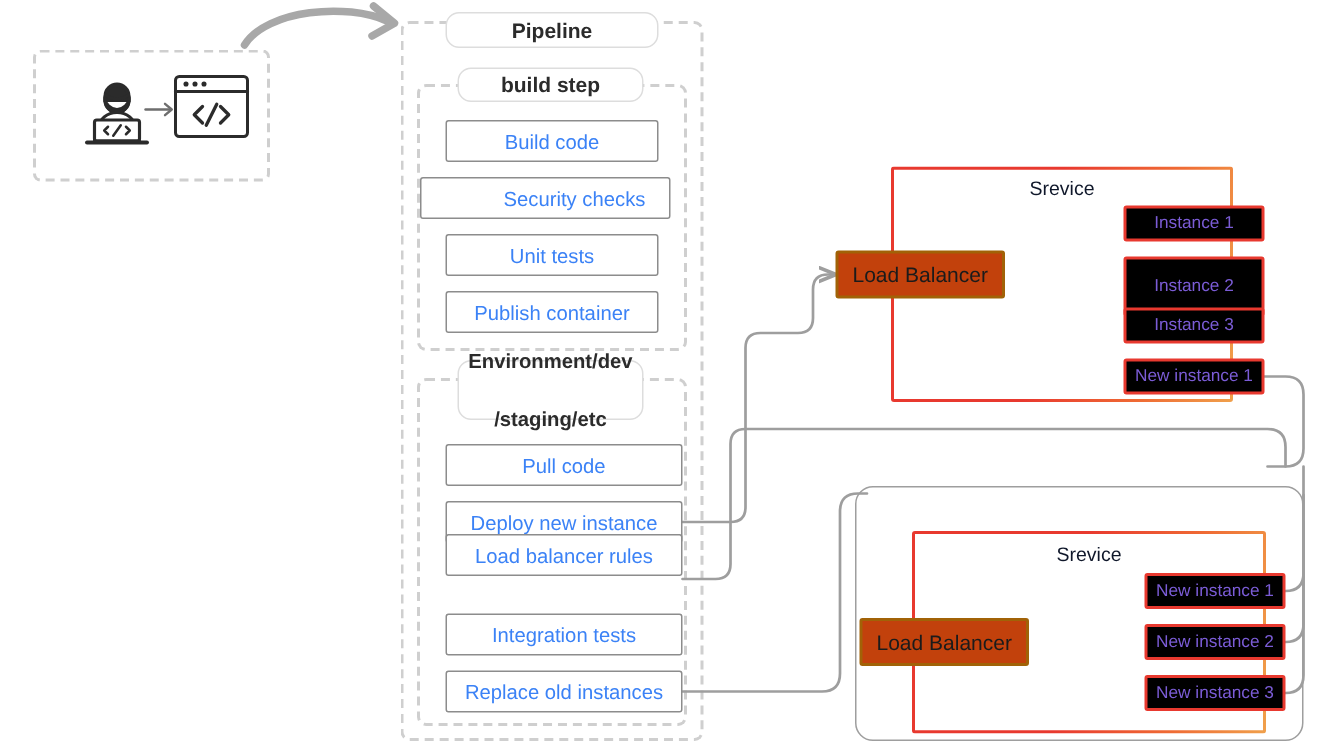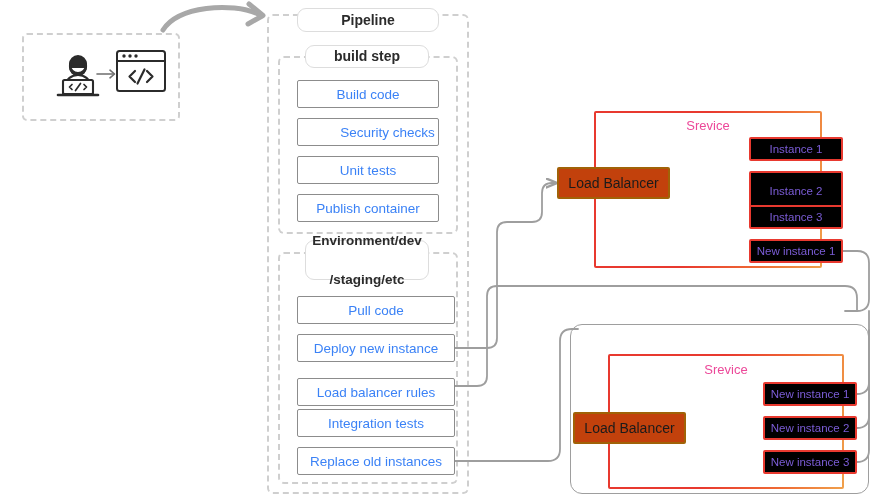--- a/index.html
+++ b/index.html
@@ -55,21 +55,21 @@
   
   .service{
     position:absolute;box-sizing:border-box;
     border-radius:2px;z-index:2;
     background:
       linear-gradient(#fff,#fff) padding-box,
       linear-gradient(100deg,#e8392f 0%,#e8392f 45%,#ef6a34 75%,#f0a04b 100%) border-box;
     border:2px solid transparent;
   }
   .service-label{
-    position:absolute;color:#ec4899;font-size:13px;z-index:3;
+    position:absolute;color:#0f172a;font-size:13px;z-index:3;
     white-space:nowrap;text-align:center;
   }
   
   .wrapbox{
     position:absolute;box-sizing:border-box;
     border:1.6px solid #9e9e9e;border-radius:12px;background:transparent;z-index:1;
   }
   .devbox{
     position:absolute;box-sizing:border-box;
     border:2px dashed #cfcfcf;border-radius:5px;background:#fff;z-index:2;
@@ -165,33 +165,33 @@
     </svg>
   </div>
 
   <div class="dashgroup" style="left:267px;top:14px;width:202px;height:480px;"></div>
   <div class="pill" style="left:297px;top:8px;width:142px;height:24px;">Pipeline</div>
 
   <div class="dashgroup" style="left:278px;top:56px;width:180px;height:178px;"></div>
   <div class="pill" style="left:305px;top:45px;width:124px;height:23px;">build step</div>
 
   <div class="step" style="left:297px;top:80px;width:142px;height:28px;">Build code</div>
-  <div class="step" style="left:297px;top:118px;width:142px;height:28px;padding-left:39px;">Security checks</div>
+  <div class="step" style="left:280px;top:118px;width:167px;height:28px;padding-left:39px;">Security checks</div>
   <div class="step" style="left:297px;top:156px;width:142px;height:28px;">Unit tests</div>
   <div class="step" style="left:297px;top:194px;width:142px;height:28px;">Publish container</div>
 
   <div class="dashgroup" style="left:278px;top:252px;width:180px;height:232px;"></div>
   <div class="pill two-line" style="left:305px;top:240px;width:124px;height:40px;flex-direction:column;">
     <span>Environment/dev</span>
     <span>/staging/etc</span>
   </div>
 
   <div class="step" style="left:297px;top:296px;width:158px;height:28px;">Pull code</div>
   <div class="step" style="left:297px;top:334px;width:158px;height:28px;">Deploy new instance</div>
-  <div class="step" style="left:297px;top:378px;width:158px;height:28px;">Load balancer rules</div>
+  <div class="step" style="left:297px;top:356px;width:158px;height:28px;">Load balancer rules</div>
   <div class="step" style="left:297px;top:409px;width:158px;height:28px;">Integration tests</div>
   <div class="step" style="left:297px;top:447px;width:158px;height:28px;">Replace old instances</div>
 
   <div class="service" style="left:594px;top:111px;width:228px;height:157px;"></div>
   <div class="service-label" style="left:594px;top:118px;width:228px;">Srevice</div>
 
   <div class="lb" style="left:557px;top:167px;width:113px;height:32px;">Load Balancer</div>
 
   <div class="inst" style="left:722px;top:137px;width:94px;height:24px;">Instance 1</div>
   <div class="inst" style="left:722px;top:171px;width:94px;height:40px;">Instance 2</div>

